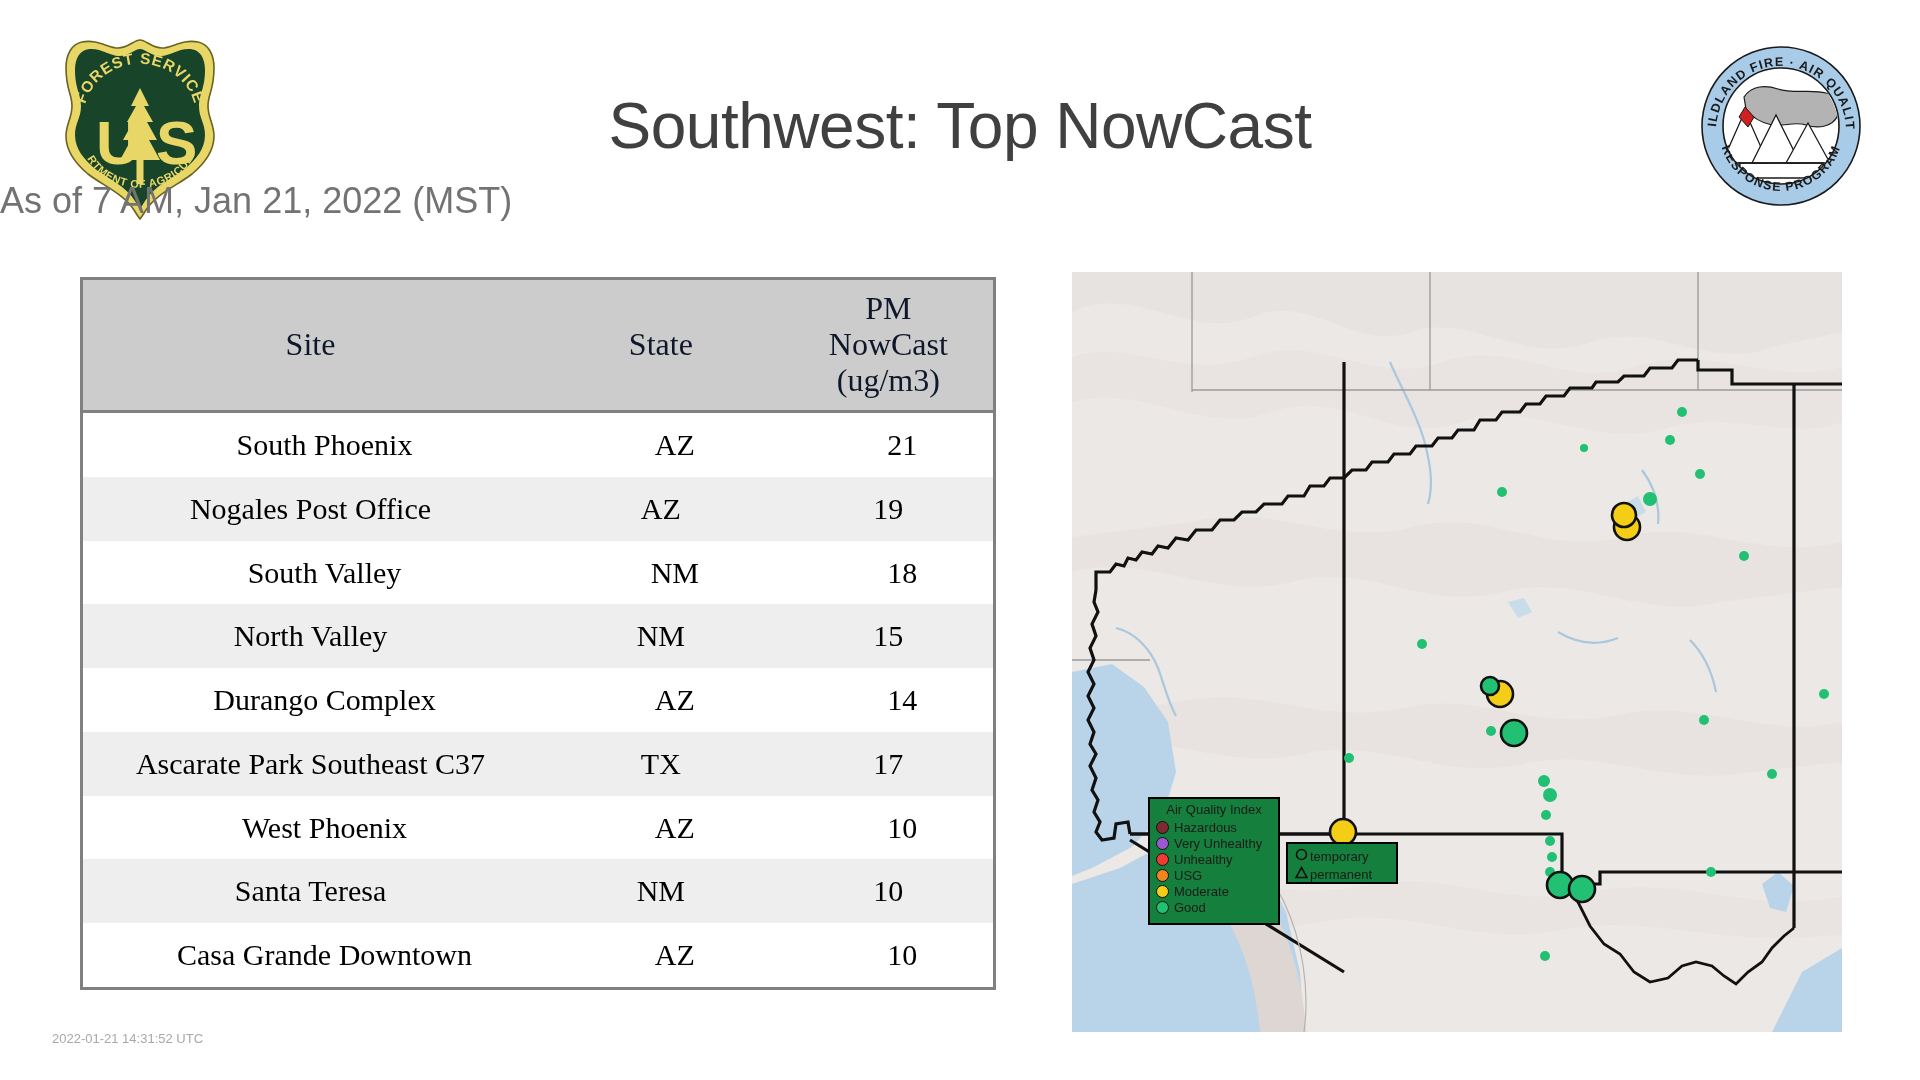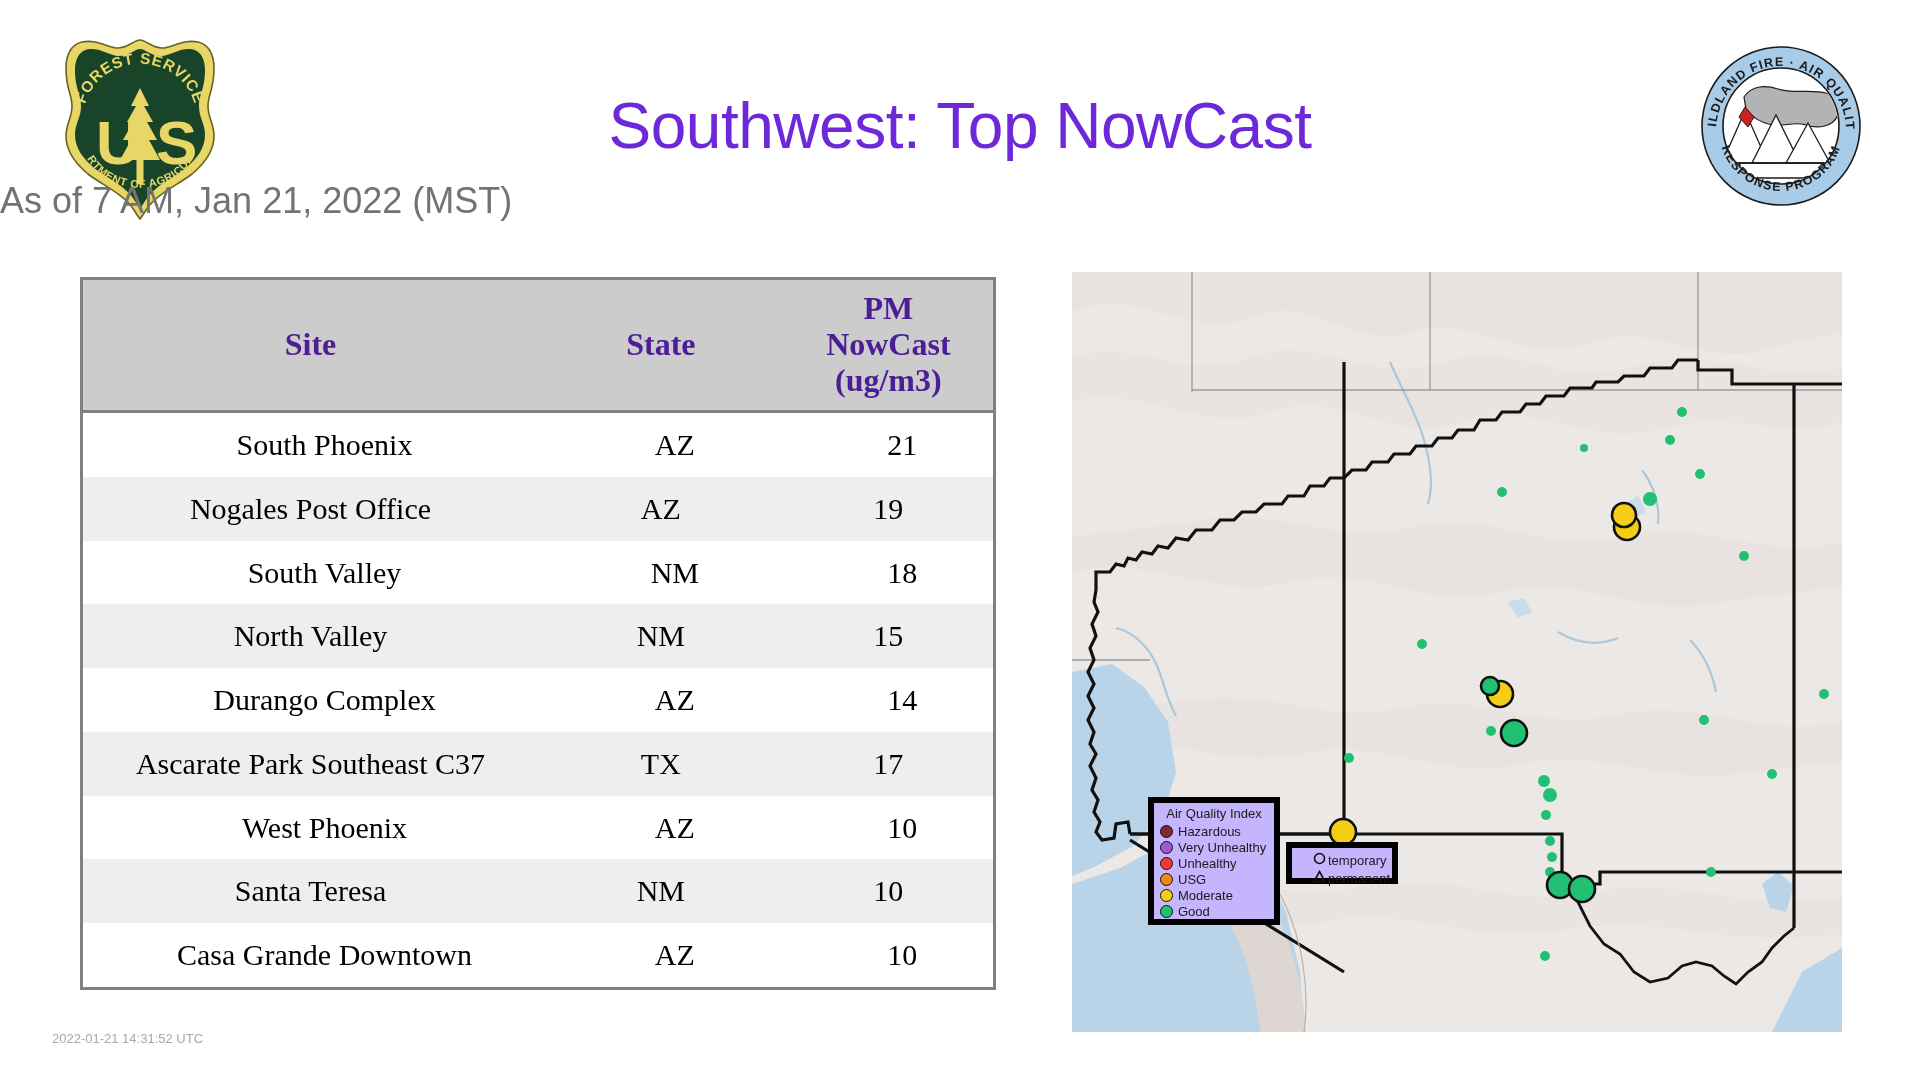--- a/index.html
+++ b/index.html
@@ -11,21 +11,21 @@
     overflow:hidden;
   }
 
   
   #header{position:absolute;left:0;top:0;width:1920px;height:260px;}
 
   #page-title{
     position:absolute;left:0;top:46px;width:1920px;
     text-align:center;
     font-family:"Liberation Sans",sans-serif;
-    font-size:64px;font-weight:400;color:#6d28d9;
+    font-size:64px;font-weight:400;color:#404040;
     letter-spacing:-0.5px;
   }
   #page-subtitle{
     position:absolute;left:0;top:180px;width:1920px;
     text-align:left;
     font-family:"Liberation Sans",sans-serif;
     font-size:36px;font-weight:400;color:#737373;
   }
 
   
@@ -44,23 +44,23 @@
     background:#fff;
   }
   table#nowcast-table{
     border-collapse:collapse;width:100%;height:100%;
     table-layout:fixed;
   }
   table#nowcast-table th{
     background:#cccccc;
     border-bottom:3px solid #808080;
     font-family:"Liberation Serif",serif;
-    font-weight:bold;
+    font-weight:normal;
     font-size:32px;
-    color:#4c1d95;
+    color:#0f172a;
     text-align:center;
     vertical-align:middle;
     padding:6px 0;
     height:118px;
     line-height:1.12;
   }
   table#nowcast-table td{
     font-family:"Liberation Serif",serif;
     font-size:30px;
     color:#000;
@@ -79,42 +79,42 @@
   #map-panel{
     position:absolute;left:1072px;top:272px;width:770px;height:760px;
     background:#ece8e6;
     overflow:hidden;
   }
   #map-svg{position:absolute;left:0;top:0;}
 
   
   .map-legend{
     position:absolute;
-    background:#c4b5fd;
-    border:6px solid #000000;
+    background:#15803d;
+    border:2px solid #000000;
     box-sizing:border-box;
   }
   #aqi-legend{left:76px;top:525px;width:132px;height:128px;padding:4px 6px 4px 6px;}
   #aqi-legend-title{
     font-family:"Liberation Sans",sans-serif;
     font-size:13px;color:#1a1a1a;text-align:center;
     margin:0 0 2px 0;line-height:1.1;
   }
   .aqi-row{display:flex;align-items:center;height:16px;}
   .aqi-swatch{
     width:13px;height:13px;border-radius:50%;
     border:1.5px solid #111;box-sizing:border-box;
     margin-right:5px;flex:0 0 auto;
   }
   .aqi-label{
     font-family:"Liberation Sans",sans-serif;
     font-size:13px;color:#1a1a1a;white-space:nowrap;line-height:1;
   }
 
-  #site-type-legend{left:214px;top:570px;width:112px;height:42px;padding:3px 19px;}
+  #site-type-legend{left:214px;top:570px;width:112px;height:42px;padding:3px 5px;}
   .st-row{display:flex;align-items:center;height:18px;}
   .st-glyph{width:17px;flex:0 0 auto;text-align:center;}
   .st-label{
     font-family:"Liberation Sans",sans-serif;
     font-size:13px;color:#1a1a1a;white-space:nowrap;line-height:1;
   }
 
   
   #footer-timestamp{
     position:absolute;left:52px;top:1031px;

